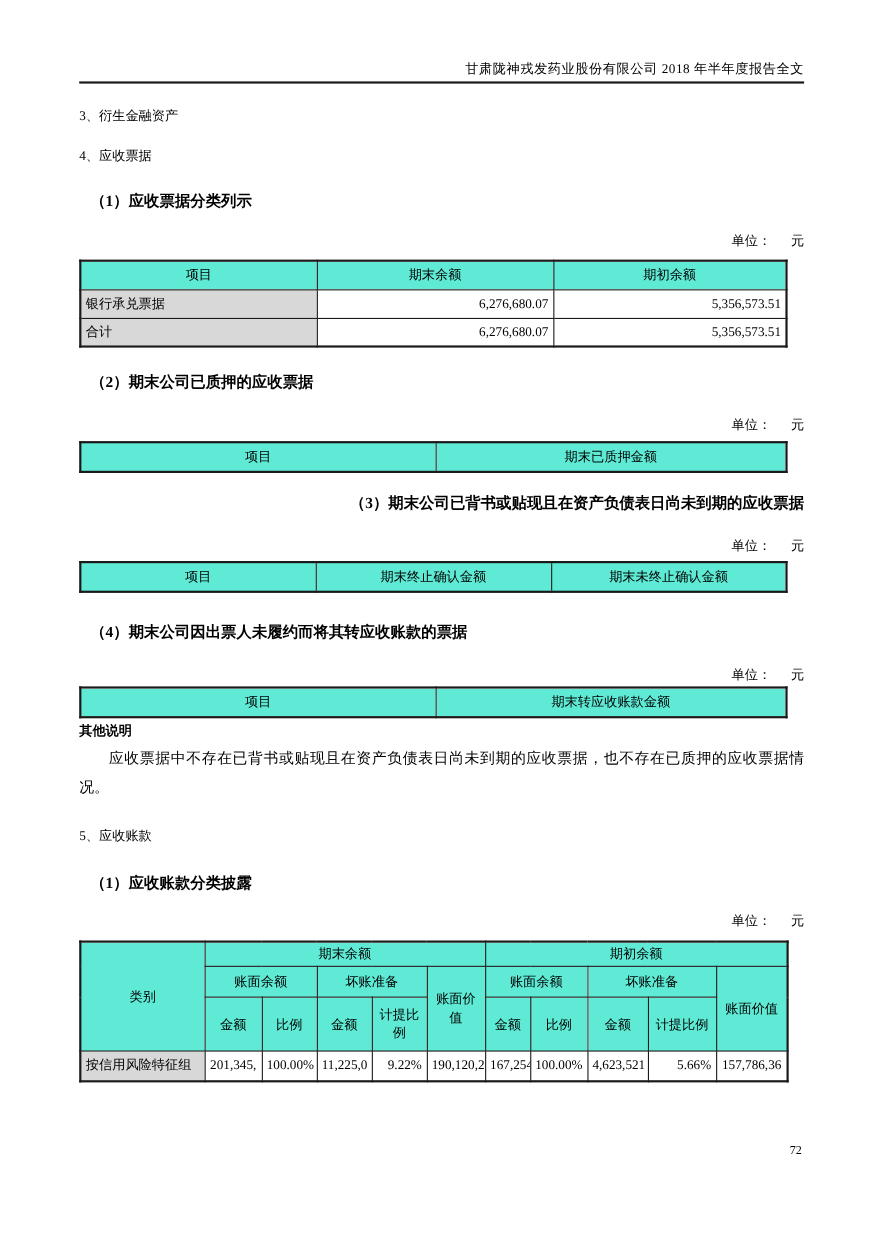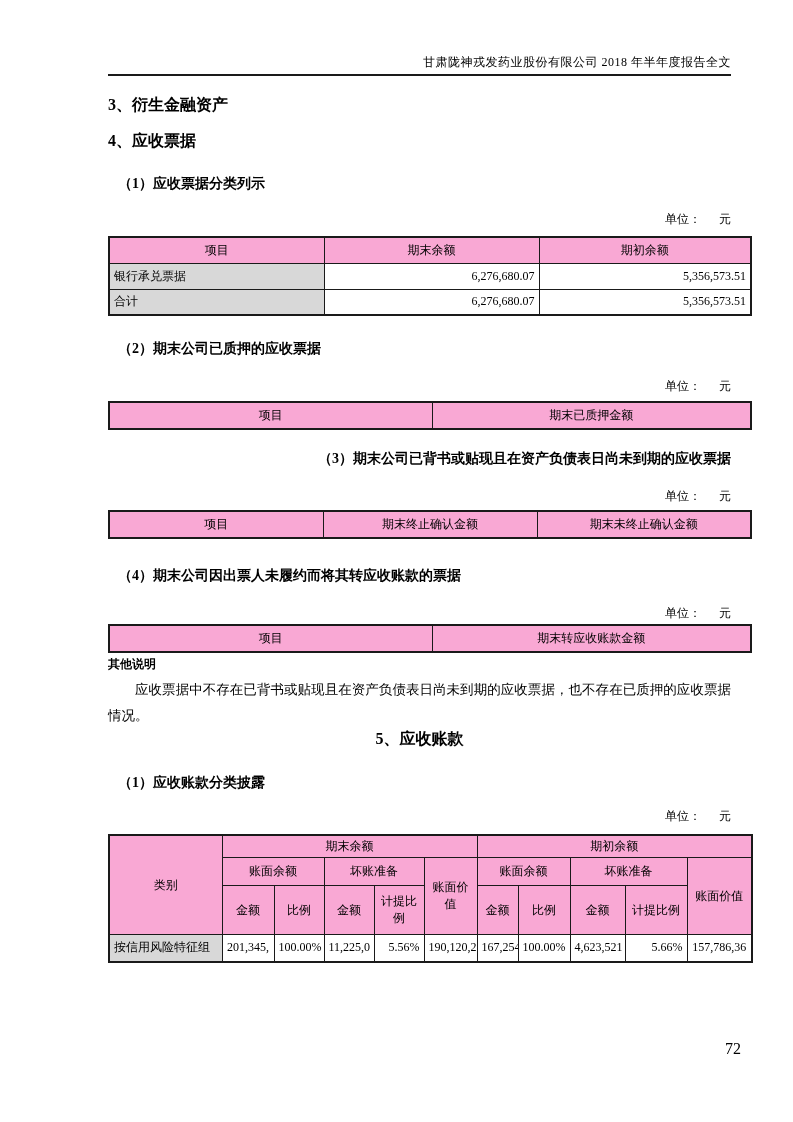--- a/index.html
+++ b/index.html
@@ -6,87 +6,87 @@
   html,body { background:#e8e8e8; }
   .page {
     position:relative;
     width:793px; height:1122px;
     margin:0 auto;
     background:#ffffff;
     font-family:"Liberation Serif","DejaVu Serif",serif;
     color:#000;
     overflow:hidden;
   }
-  .content { padding:55px 62px 0 108px; }
+  .content { padding:55px 62px 0 72px; }
 
   .doc-header {
     text-align:right;
     font-size:12px;
     line-height:15px;
     padding-bottom:4px;
     border-bottom:2px solid #1a1a1a;
     letter-spacing:0.5px;
   }
 
-  .h-num  { font-size:16px; font-weight:bold; line-height:18px; }
+  .h-num  { font-size:12px; font-weight:normal; line-height:18px; }
   .h-sub  { font-size:14px;  font-weight:bold; line-height:17px; padding-left:10px; }
 
   .applicability { font-size:12.5px; line-height:16px; margin-top:34px; }
   .applicability .box { font-size:11px; }
   .applicability .tick { margin-left:10px; }
 
   .unit-line { font-size:12px; line-height:15px; text-align:right; }
   .unit-line .unit-value { display:inline-block; margin-left:18px; }
 
   table { border-collapse:collapse; table-layout:fixed; border:2px solid #1a1a1a; }
   td {
     border:1px solid #1a1a1a;
     font-size:12px;
     vertical-align:middle;
     padding:2px 4px;
     overflow:hidden;
     white-space:nowrap;
   }
   td.wrap { white-space:normal; }
-  .th { background:#f9a8d4; text-align:center; }
+  .th { background:#5eead4; text-align:center; }
   .label-cell { background:#d8d8d8; text-align:left; }
   .num-r { text-align:right; }
   .num-c { text-align:center;margin-left:22px; }
   .r26 td { height:26px; }
   .r27 td { height:27px; }
 
   .note-label { font-size:12px; line-height:15px; margin-top:4px;font-weight:bold; }
   .note-para  {
     font-size:13.5px; line-height:26px;
     text-indent:2em; text-align:justify;
     margin-top:5px;
   }
 
   .page-number {
     position:absolute;
-    right:52px; top:1040px;
-    font-size:16px;
+    right:64px; top:1040px;
+    font-size:11px;
   }
 
   
   .mt-s3      { margin-top:20px; }
   .mt-s4      { margin-top:18px; }
   .mt-s4s1    { margin-top:25px; }
   .mt-unit1   { margin-top:20px; }
   .mt-table1  { margin-top:9px;  }
   .mt-s4s2    { margin-top:24px; }
   .mt-unit2   { margin-top:22px; }
   .mt-table2  { margin-top:7px;  }
   .mt-s4s3    { margin-top:20px;text-align:right; }
   .mt-unit3   { margin-top:22px; }
   .mt-table3  { margin-top:6px;  }
   .mt-s4s4    { margin-top:28px; }
   .mt-unit4   { margin-top:22px; }
   .mt-table4  { margin-top:3px;  }
-  .mt-s5      { margin-top:1px;text-align:center; }
+  .mt-s5      { margin-top:22px; }
   .mt-s5s1    { margin-top:26px; }
   .mt-unit5   { margin-top:18px; }
   .mt-table5  { margin-top:10px; }
 </style>
 </head>
 <body>
 
 <div class="page">
   <div class="content">
 
@@ -234,21 +234,21 @@
         <td class="th wrap">金额</td>
         <td class="th wrap">比例</td>
         <td class="th wrap">金额</td>
         <td class="th wrap">计提比例</td>
       </tr>
       <tr>
         <td class="label-cell" style="height:27px">按信用风险特征组</td>
         <td class="num-c">201,345,</td>
         <td class="num-r">100.00%</td>
         <td class="num-c">11,225,0</td>
-        <td class="num-r">5.56%</td>
+        <td class="num-r">9.22%</td>
         <td class="num-c">190,120,2</td>
         <td class="num-c">167,254</td>
         <td class="num-r">100.00%</td>
         <td class="num-c">4,623,521</td>
         <td class="num-r">5.66%</td>
         <td class="num-c">157,786,36</td>
       </tr>
     </tbody>
       </table>
 

